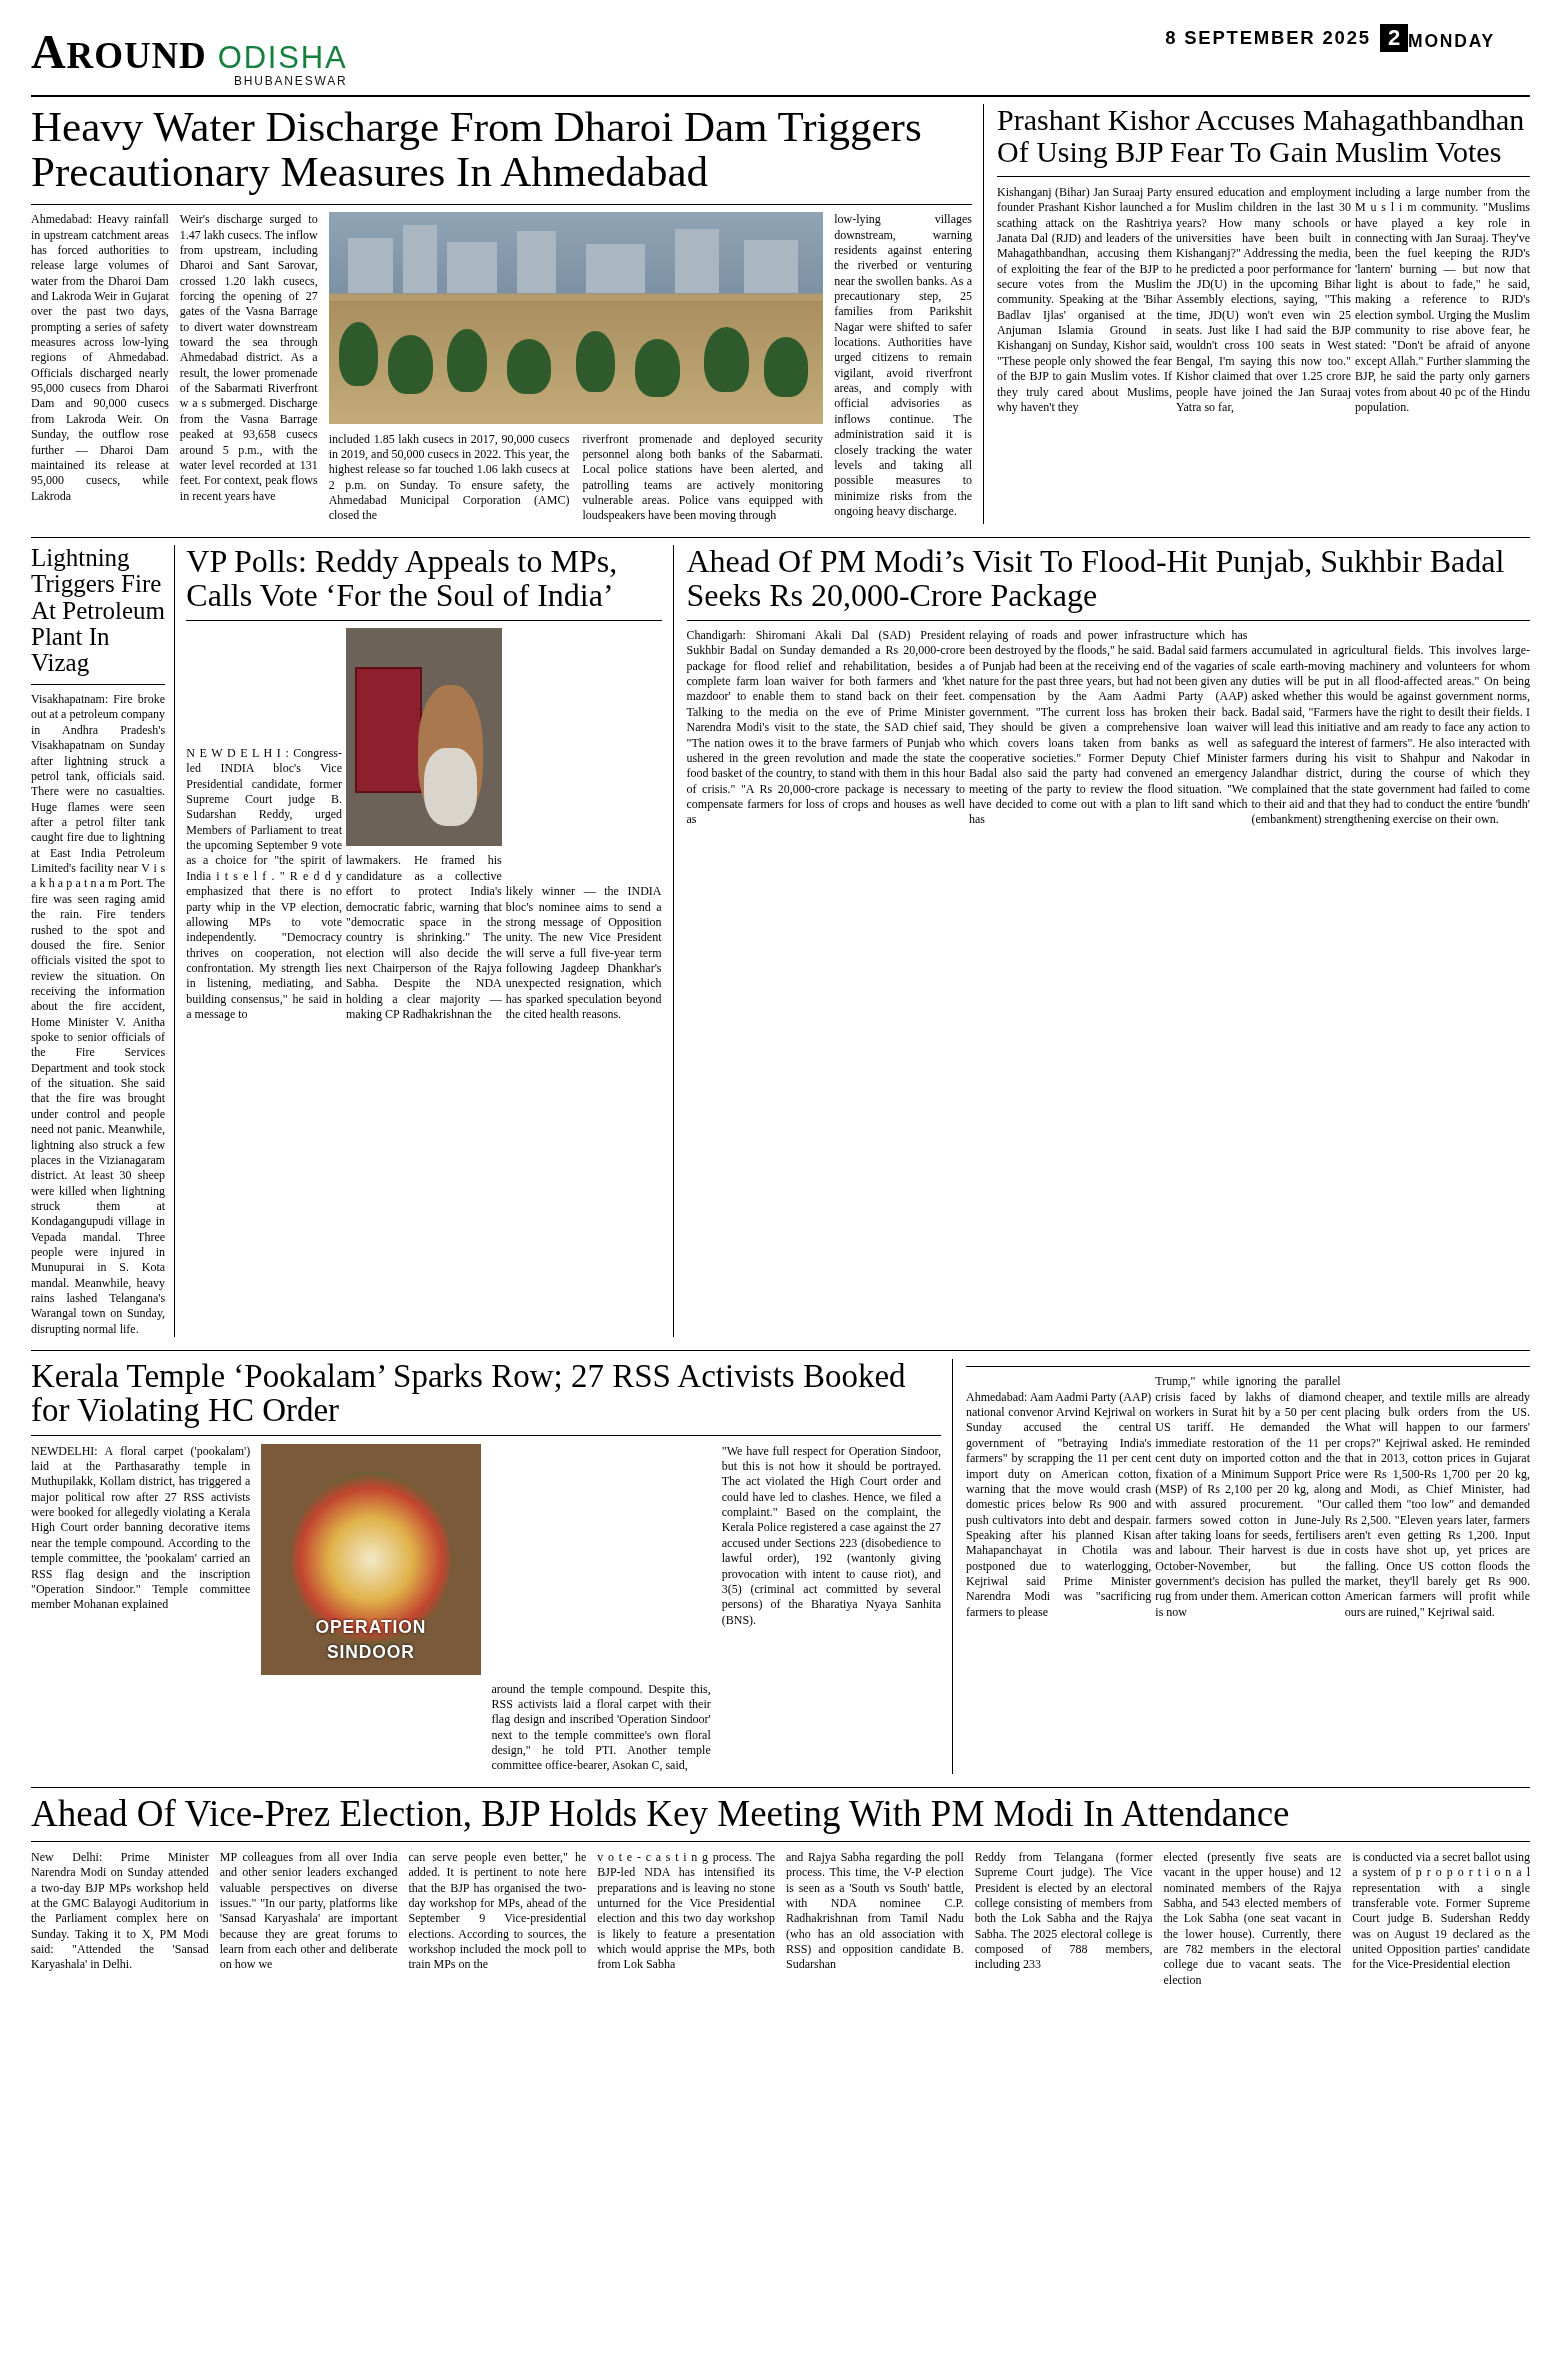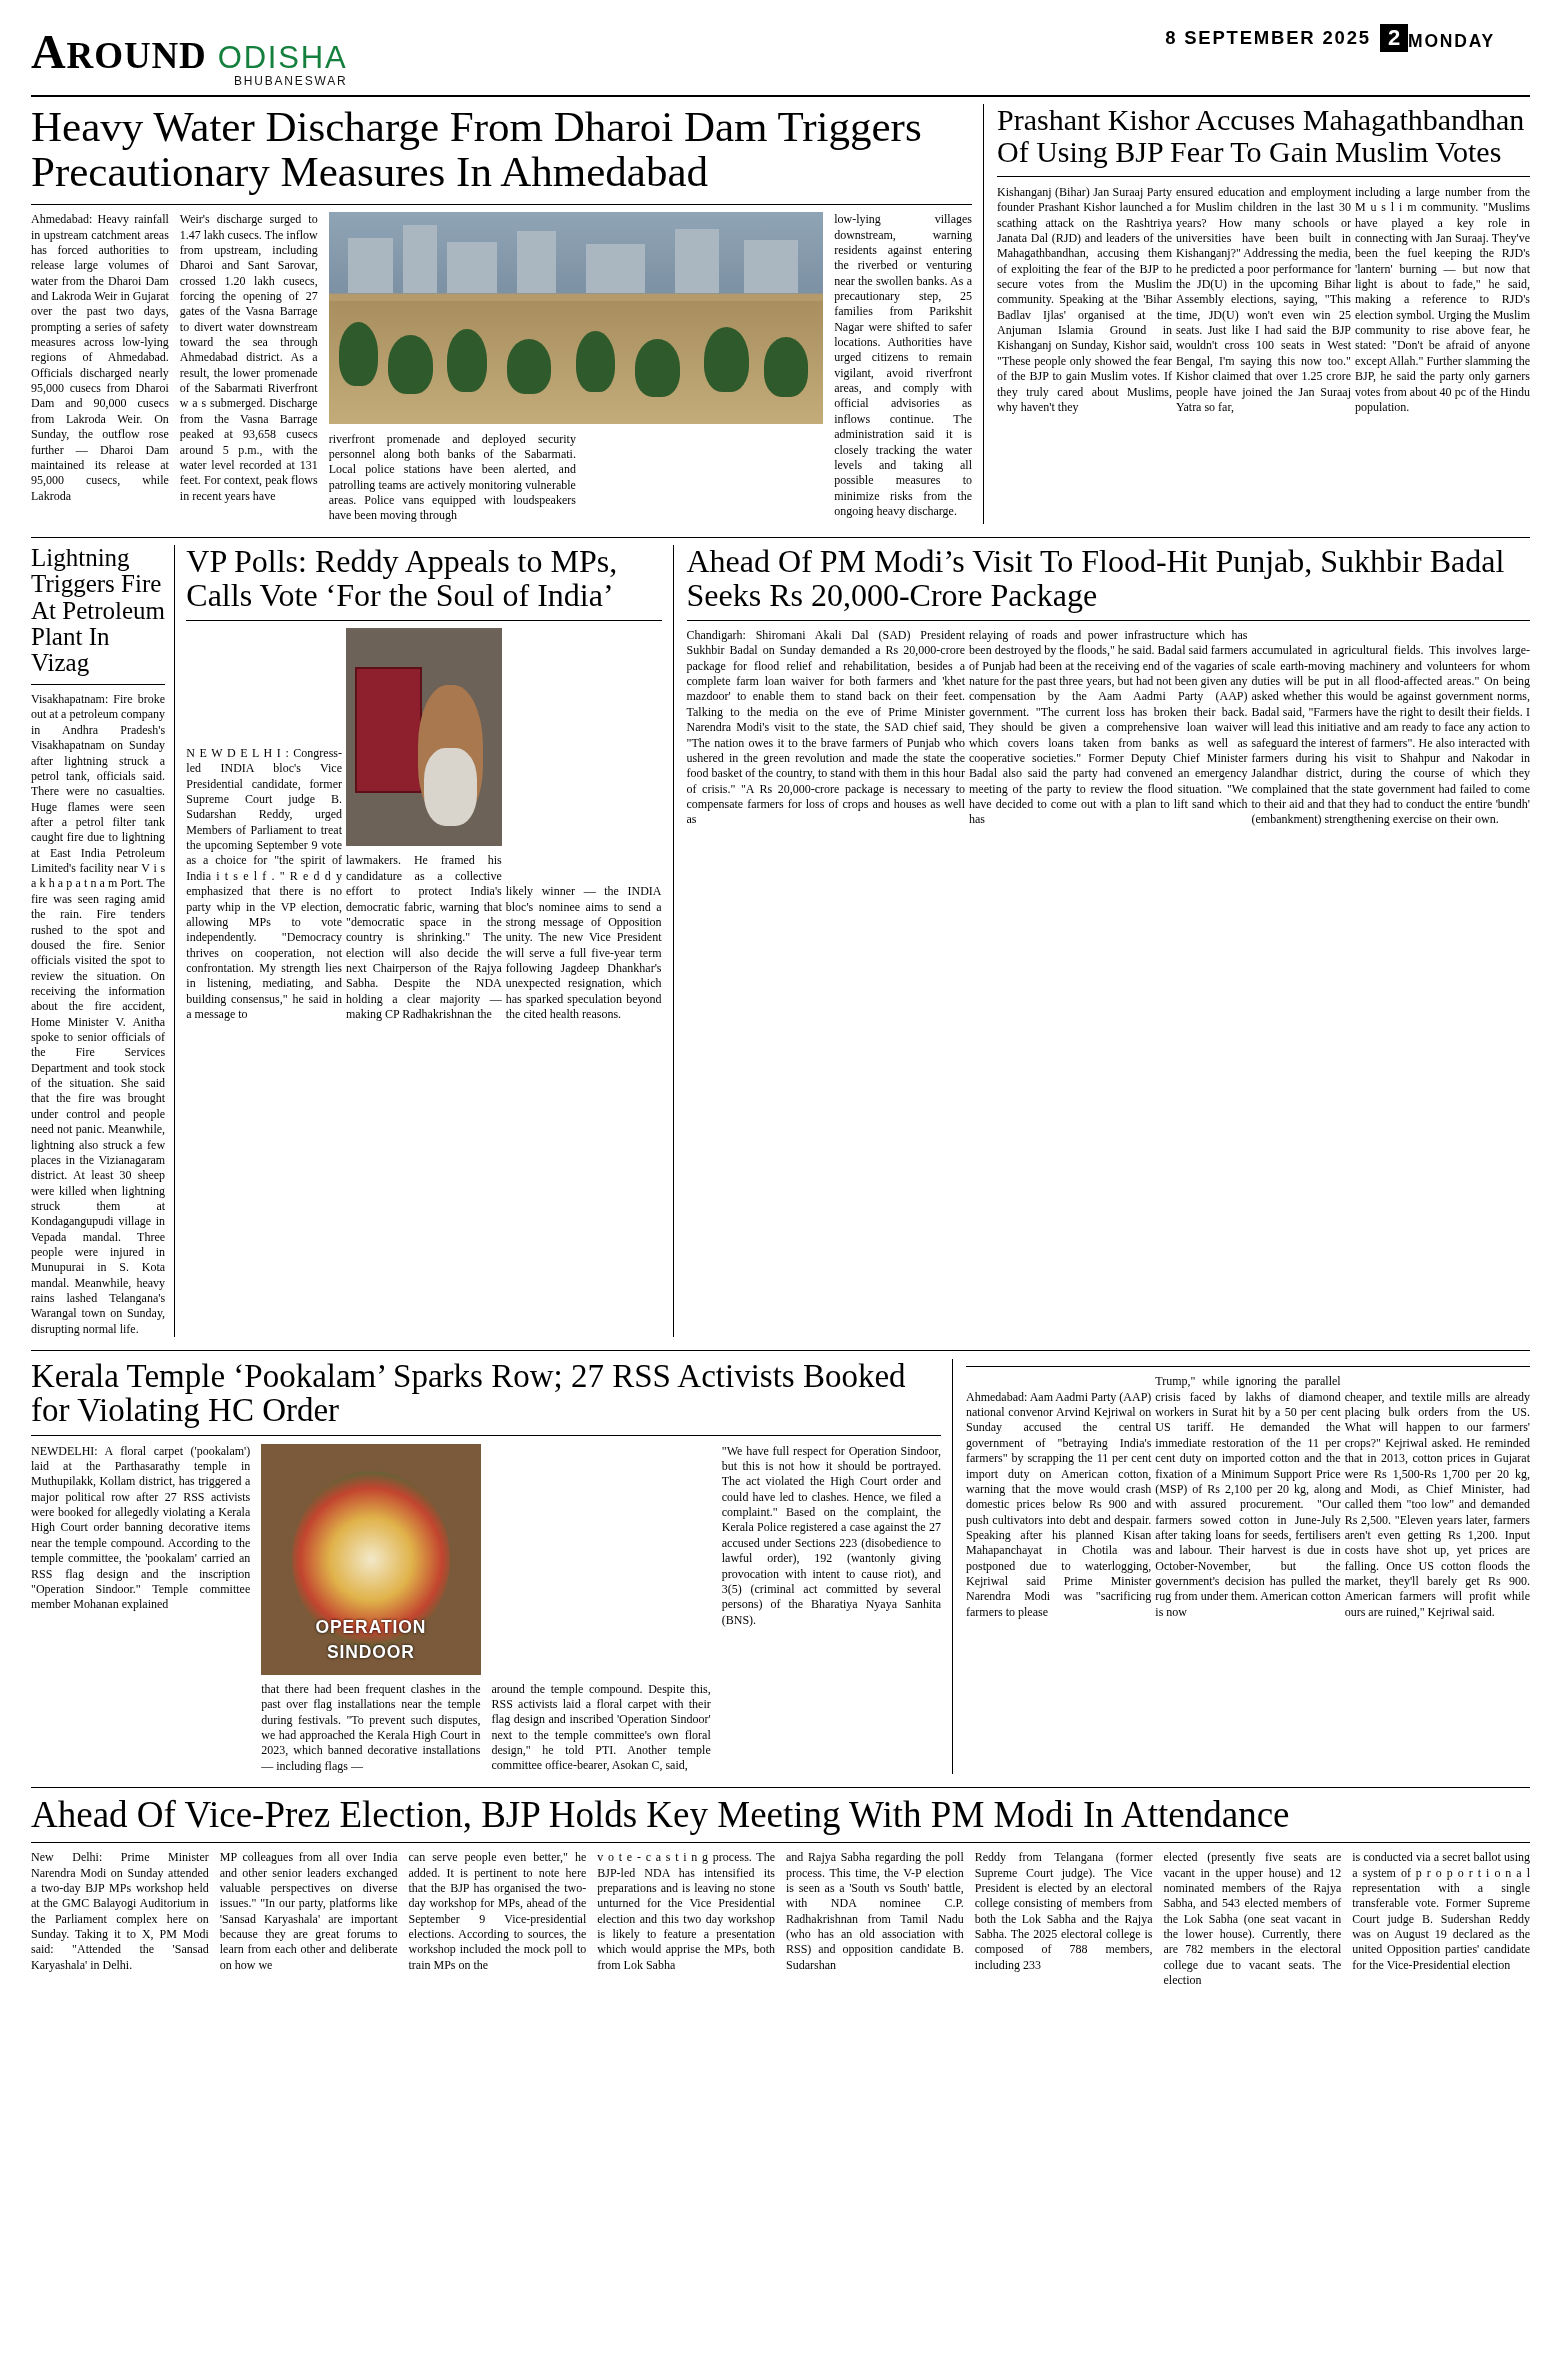--- a/index.html
+++ b/index.html
@@ -115,20 +115,21 @@
             <div class="tree" style="left:2%;top:52%;width:8%;height:30%"></div>
             <div class="tree" style="left:12%;top:58%;width:9%;height:28%"></div>
             <div class="tree" style="left:24%;top:55%;width:8%;height:30%"></div>
             <div class="tree" style="left:36%;top:60%;width:9%;height:26%"></div>
             <div class="tree" style="left:50%;top:56%;width:8%;height:29%"></div>
             <div class="tree" style="left:62%;top:60%;width:9%;height:27%"></div>
             <div class="tree" style="left:76%;top:54%;width:9%;height:31%"></div>
             <div class="tree" style="left:88%;top:59%;width:9%;height:28%"></div>
           </div>
           <div style="display:flex;gap:13px;margin-top:7.4px">
+            <div class="col" style="width:50%">included 1.85 lakh cusecs in 2017, 90,000 cusecs in 2019, and 50,000 cusecs in 2022. This year, the highest release so far touched 1.06 lakh cusecs at 2 p.m. on Sunday. To ensure safety, the Ahmedabad Municipal Corporation (AMC) closed the</div>
             <div class="col" style="width:50%">riverfront promenade and deployed security personnel along both banks of the Sabarmati. Local police stations have been alerted, and patrolling teams are actively monitoring vulnerable areas. Police vans equipped with loudspeakers have been moving through</div>
           </div>
         </div>
         <div class="col" style="width:138px">low-lying villages downstream, warning residents against entering the riverbed or venturing near the swollen banks. As a precautionary step, 25 families from Parikshit Nagar were shifted to safer locations. Authorities have urged citizens to remain vigilant, avoid riverfront areas, and comply with official advisories as inflows continue. The administration said it is closely tracking the water levels and taking all possible measures to minimize risks from the ongoing heavy discharge.</div>
       </div>
     </div>
 
     <div id="sec1-right">
       <div class="hl h1-side">Prashant Kishor Accuses Mahagathbandhan Of Using BJP Fear To Gain Muslim Votes</div>
       <div style="height:9.2px"></div>
@@ -185,21 +186,20 @@
       <div class="hl h3">Kerala Temple ‘Pookalam’ Sparks Row; 27 RSS Activists Booked for Violating HC Order</div>
       <div class="rule" style="margin:7.4px 0"></div>
       <div class="c4">
         <div class="col">NEWDELHI: A floral carpet ('pookalam') laid at the Parthasarathy temple in Muthupilakk, Kollam district, has triggered a major political row after 27 RSS activists were booked for allegedly violating a Kerala High Court order banning decorative items near the temple compound. According to the temple committee, the 'pookalam' carried an RSS flag design and the inscription "Operation Sindoor." Temple committee member Mohanan explained</div>
         <div>
           <div class="photo rangoli">
             <div class="ring"></div>
             <div class="txt">OPERATION</div>
             <div class="txt2">SINDOOR</div>
           </div>
-          <div class="col" style="margin-top:7.4px">that there had been frequent clashes in the past over flag installations near the temple during festivals. "To prevent such disputes, we had approached the Kerala High Court in 2023, which banned decorative installations — including flags —</div>
         </div>
         <div class="col" style="padding-top:238px">around the temple compound. Despite this, RSS activists laid a floral carpet with their flag design and inscribed 'Operation Sindoor' next to the temple committee's own floral design," he told PTI. Another temple committee office-bearer, Asokan C, said,</div>
         <div class="col">"We have full respect for Operation Sindoor, but this is not how it should be portrayed. The act violated the High Court order and could have led to clashes. Hence, we filed a complaint." Based on the complaint, the Kerala Police registered a case against the 27 accused under Sections 223 (disobedience to lawful order), 192 (wantonly giving provocation with intent to cause riot), and 3(5) (criminal act committed by several persons) of the Bharatiya Nyaya Sanhita (BNS).</div>
       </div>
     </div>
 
     <div style="width:572px;padding-left:13px;">
       <div class="rule" style="margin:7.4px 0"></div>
       <div class="c3">
         <div class="col">Ahmedabad: Aam Aadmi Party (AAP) national convenor Arvind Kejriwal on Sunday accused the central government of "betraying India's farmers" by scrapping the 11 per cent import duty on American cotton, warning that the move would crash domestic prices below Rs 900 and push cultivators into debt and despair. Speaking after his planned Kisan Mahapanchayat in Chotila was postponed due to waterlogging, Kejriwal said Prime Minister Narendra Modi was "sacrificing farmers to please</div>

